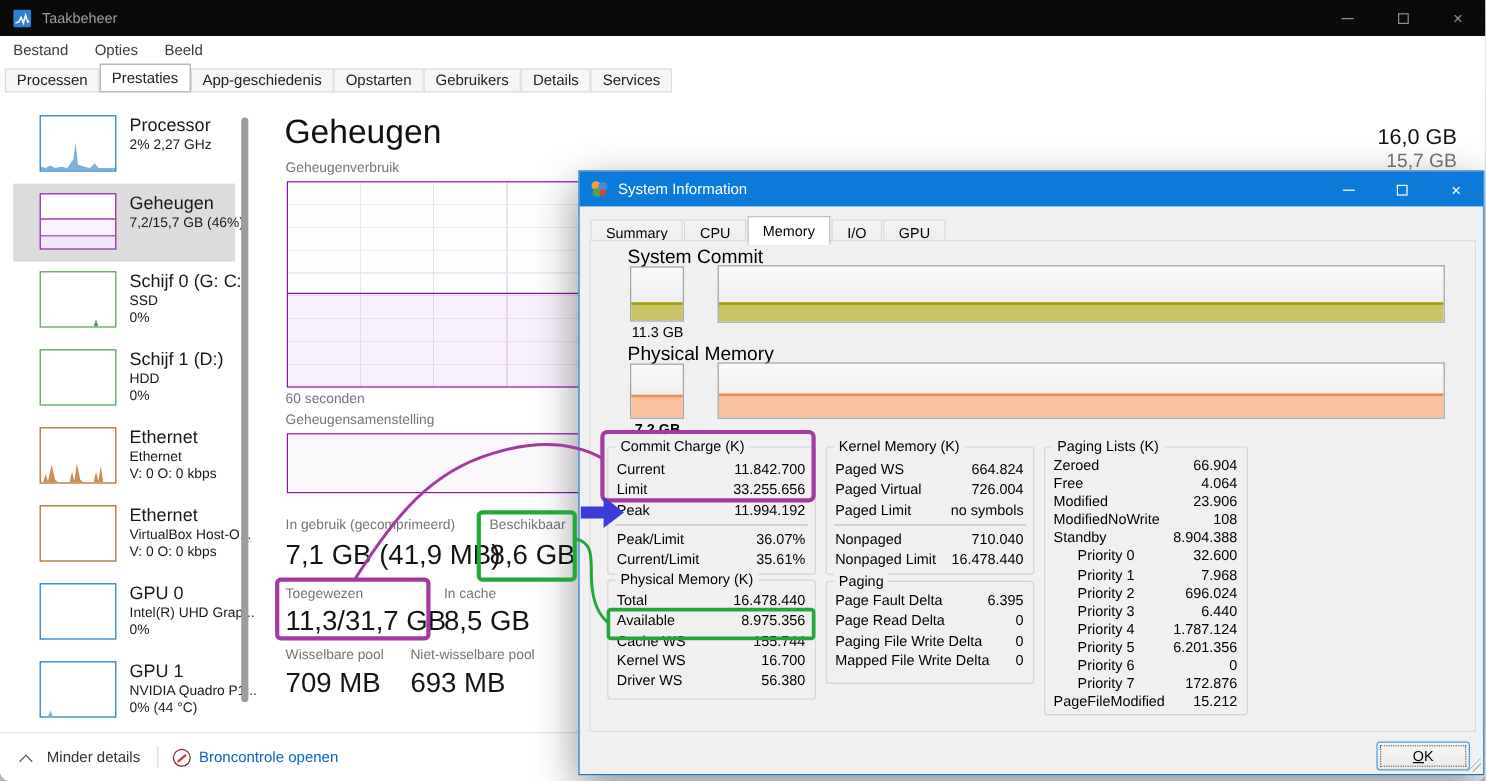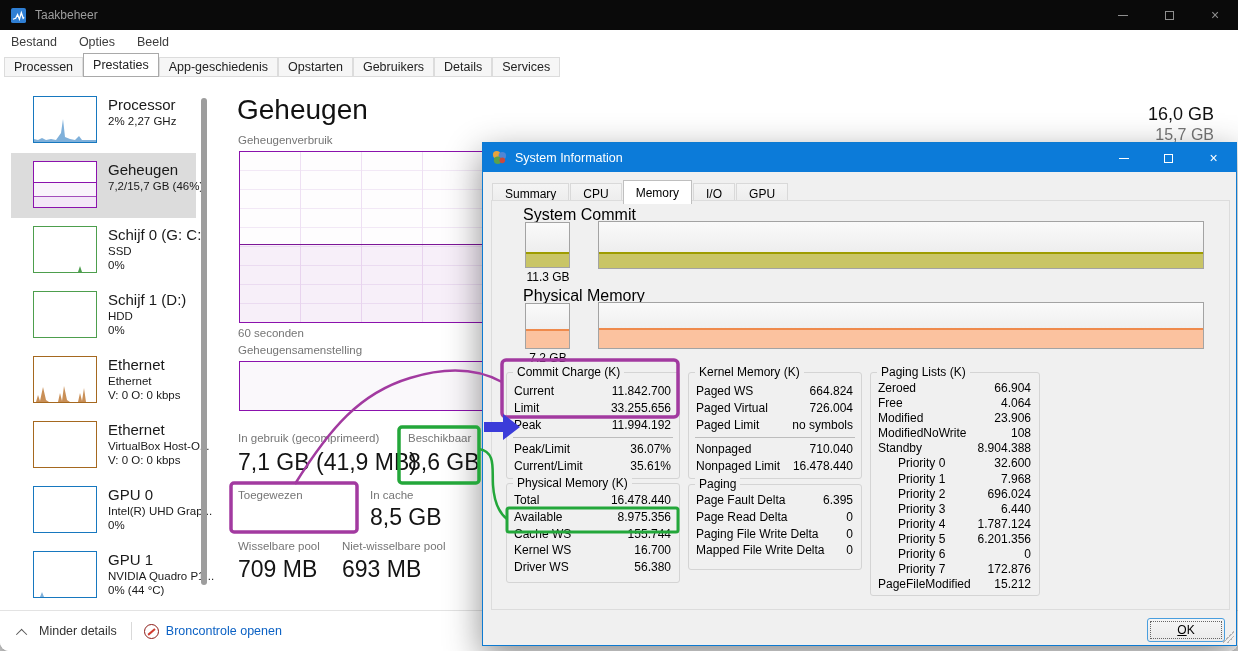--- a/index.html
+++ b/index.html
@@ -244,20 +244,21 @@
 
   <div class="smalllabel" style="left:238px; top:327px;">60 seconden</div>
   <div class="smalllabel" style="left:238px; top:344px;">Geheugensamenstelling</div>
   <div class="compbar"></div>
 
   <div class="statlabel" style="left:238px; top:432px;">In gebruik (gecomprimeerd)</div>
   <div class="statval" style="left:238px; top:449px;">7,1 GB (41,9 MB)</div>
   <div class="statlabel" style="left:408px; top:432px;">Beschikbaar</div>
   <div class="statval" style="left:408px; top:449px;">8,6 GB</div>
   <div class="statlabel" style="left:238px; top:489px;">Toegewezen</div>
+  <div class="statval" style="left:238px; top:504px;">11,3/31,7 GB</div>
   <div class="statlabel" style="left:370px; top:489px;">In cache</div>
   <div class="statval" style="left:370px; top:504px;">8,5 GB</div>
   <div class="statlabel" style="left:238px; top:540px;">Wisselbare pool</div>
   <div class="statval" style="left:238px; top:556px;">709 MB</div>
   <div class="statlabel" style="left:342px; top:540px;">Niet-wisselbare pool</div>
   <div class="statval" style="left:342px; top:556px;">693 MB</div>
 
   <div class="footer">
     <div style="display:flex;align-items:center;">
       <div class="chev-up"></div>
@@ -308,21 +309,21 @@
     </div>
     <div class="gcap" style="left:30px; top:127px;">11.3 GB</div>
     <div class="gauge" style="left:115px; top:78px; width:606px; height:48px;">
       <div class="gfill olive" style="height: 34%;"></div>
     </div>
 
     <div class="dlabel" style="left:40px; top:144px;">Physical Memory</div>
     <div class="gauge" style="left:42px; top:160px; width:45px; height:46px;">
       <div class="gfill salmon" style="height: 44%;"></div>
     </div>
-    <div class="gcap" style="left:30px; top:208px;">7.2 GB</div>
+    <div class="gcap" style="left:30px; top:208px;font-weight:bold;">7.2 GB</div>
     <div class="gauge" style="left:115px; top:159px; width:606px; height:47px;">
       <div class="gfill salmon" style="height: 44%;"></div>
     </div>
 
     <div class="gbox" style="left:23px; top:229px; width:174px; height:107px;">
       <div class="gbox-title">Commit Charge (K)</div>
       <div class="rows">
         <div class="grow">
             <span>Current</span>
             <span>11.842.700</span>

